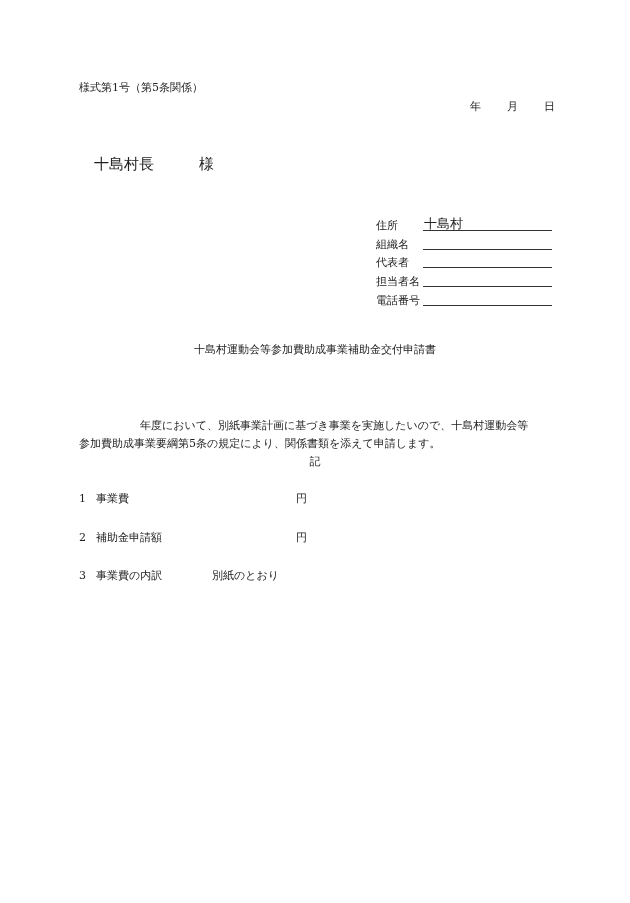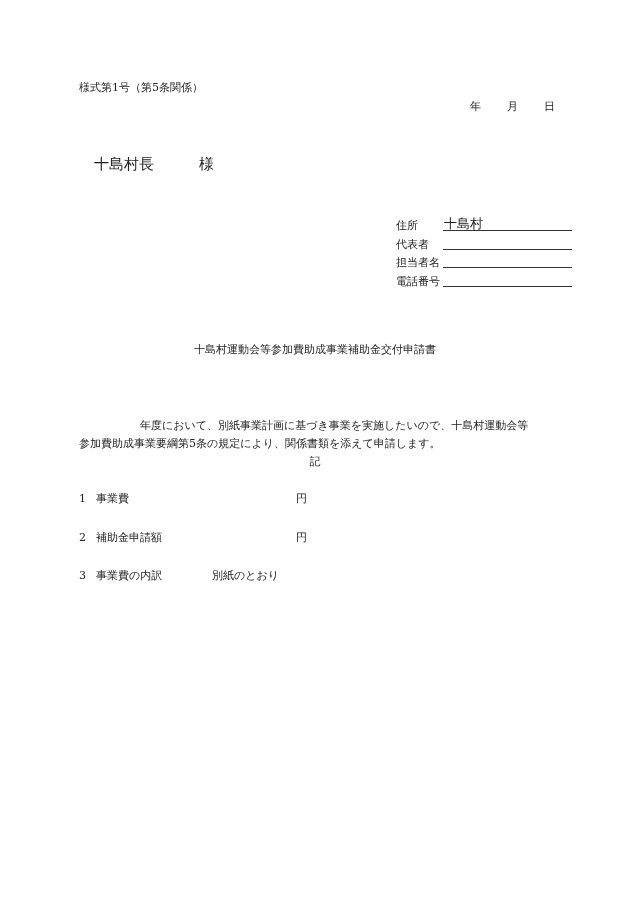--- a/index.html
+++ b/index.html
@@ -22,21 +22,21 @@
     .form-number { left: 79px; top: 82px; font-size: 11px; }
 
     .date-row { top: 101px; left: 470px; font-size: 11px; }
     .date-row span { display: inline-block; }
     .date-row .year { width: 37px; }
     .date-row .month { width: 37px; }
 
     .addressee { top: 157px; left: 94px; font-size: 15px; }
     .addressee .sama { margin-left: 45px; }
 
-    .applicant { left: 396px; top: 212px; width: 176px; }
+    .applicant { left: 376px; top: 212px; width: 176px; }
     .applicant .row {
       display: flex;
       align-items: flex-end;
       height: 18.8px;
     }
     .applicant .label {
       width: 47px;
       font-size: 11px;
     }
     .applicant .field {
@@ -78,20 +78,24 @@
 <div class="abs addressee">
   <span>十島村長</span><span class="sama">様</span>
 </div>
 
 <div class="abs applicant">
   <div class="row">
     <span class="label">住所</span>
     <span class="field">十島村</span>
   </div>
   <div class="row">
+    <span class="label">組織名</span>
+    <span class="field"></span>
+  </div>
+  <div class="row">
     <span class="label">代表者</span>
     <span class="field"></span>
   </div>
   <div class="row">
     <span class="label">担当者名</span>
     <span class="field"></span>
   </div>
   <div class="row">
     <span class="label">電話番号</span>
     <span class="field"></span>

